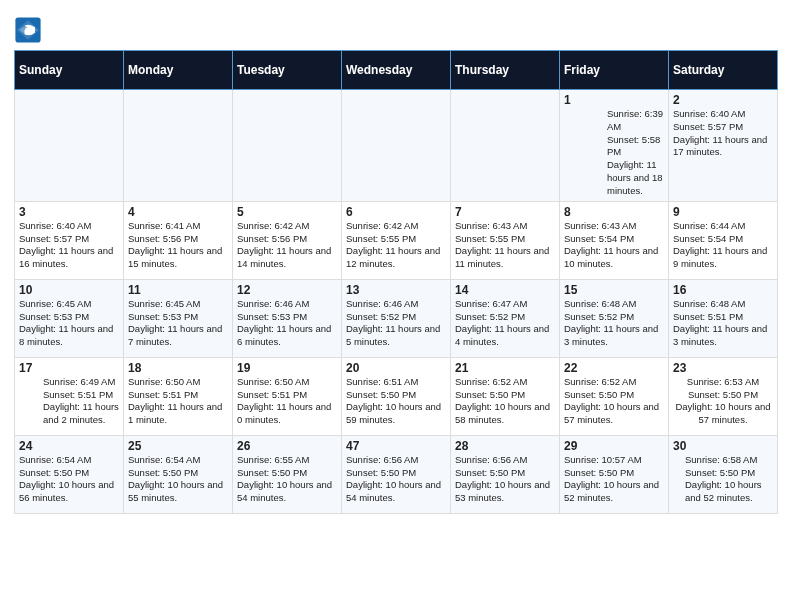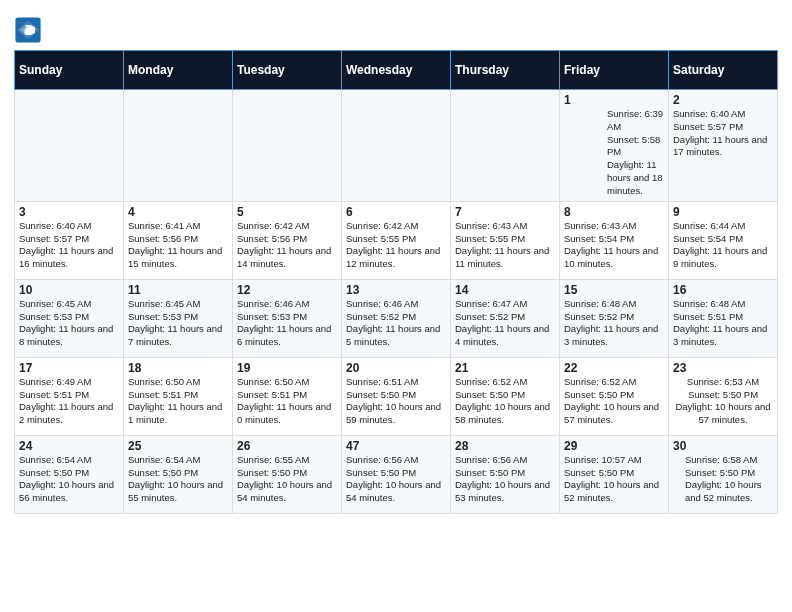--- a/index.html
+++ b/index.html
@@ -234,21 +234,21 @@
           <td>
             <span class="day-num">16</span>
             <div class="day-info" style="white-space: pre-line;">Sunrise: 6:48 AM
 Sunset: 5:51 PM
 Daylight: 11 hours and 3 minutes.</div>
           </td>
         </tr>
         <tr>
           <td>
             <span class="day-num">17</span>
-            <div class="day-info" style="white-space: pre-line;">Sunrise: 6:49 AM
+            <div class="day-info" style="white-space: pre-line; margin-left: 24px;">Sunrise: 6:49 AM
 Sunset: 5:51 PM
 Daylight: 11 hours and 2 minutes.</div>
           </td>
           <td>
             <span class="day-num">18</span>
             <div class="day-info" style="white-space: pre-line;">Sunrise: 6:50 AM
 Sunset: 5:51 PM
 Daylight: 11 hours and 1 minute.</div>
           </td>
           <td>

